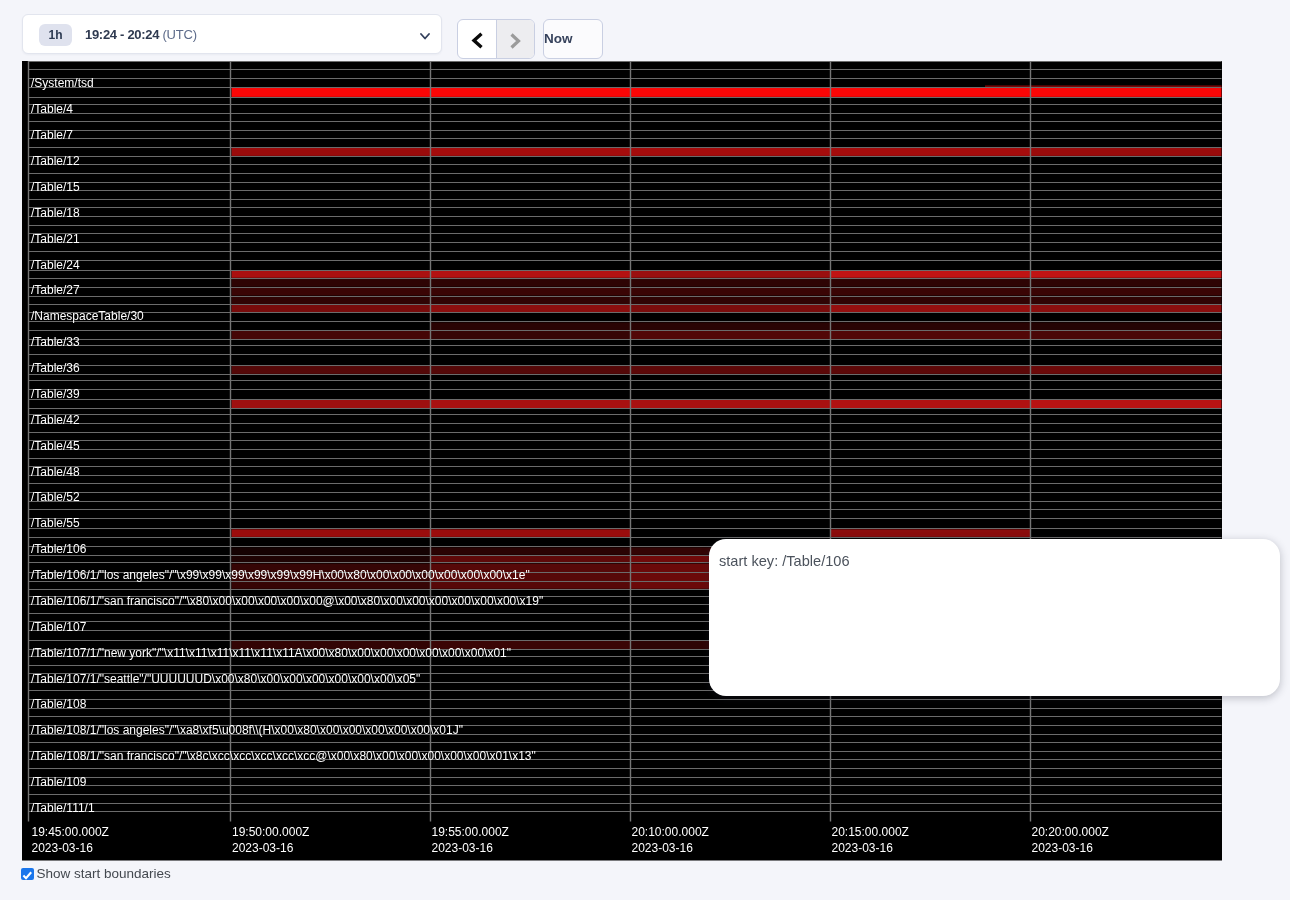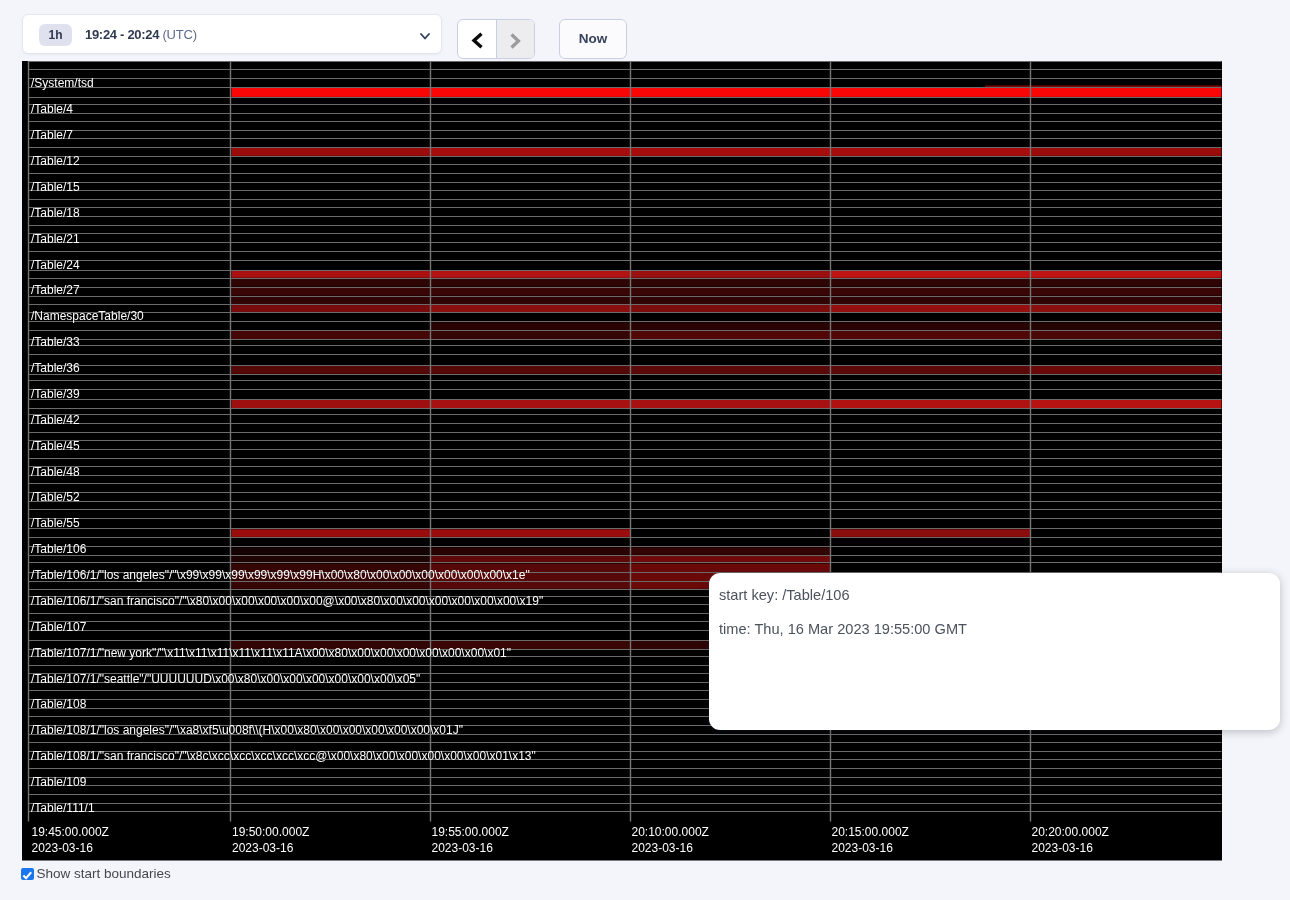--- a/index.html
+++ b/index.html
@@ -4,22 +4,22 @@
 * { margin:0; padding:0; box-sizing:border-box; }
 html,body { width:1290px; height:900px; background:#f4f5fa; font-family:"Liberation Sans", sans-serif; overflow:hidden; position:relative; }
 .abs { position:absolute; }
 .dd { left:22px; top:14px; width:420px; height:40px; background:#fff; border:1px solid #e2e5ee; border-radius:6px; box-shadow:0 1px 2px rgba(40,50,90,0.05); }
 .badge { left:16px; top:9px; width:33px; height:22px; background:#dfe2ee; border-radius:6px; color:#2c3a52; font-weight:bold; font-size:12px; text-align:center; line-height:22px; }
 .timetxt { left:62px; top:0; height:38px; line-height:40px; font-size:13px; letter-spacing:-0.3px; font-weight:bold; color:#2f3a50; white-space:nowrap; }
 .timetxt .utc { font-weight:normal; color:#5d6b8a; letter-spacing:-0.2px; }
 .grp { left:457px; top:19px; width:78px; height:40px; border:1px solid #c9cfe2; border-radius:6px; background:#fff; overflow:hidden; display:flex; }
 .grp .cell { width:50%; height:100%; position:relative; }
 .grp .cell.dis { background:#ededf0; border-left:1px solid #c9cfe2; }
-.nowbtn { left:543px; top:19px; width:68px; height:40px; background:#fbfbfd; border:1px solid #c9cfe2; border-radius:6px; color:#36425c; font-weight:bold; font-size:13.5px; text-align:center; line-height:38px;margin-left:16px; }
-.tooltip { left:709px; top:539px; width:571px; height:157px; background:#fff; border-radius:11px; box-shadow:0 2px 8px rgba(40,44,60,0.28); padding:15px 0 0 10px; color:#4b525c; font-size:14.6px;margin-top:34px; }
+.nowbtn { left:543px; top:19px; width:60px; height:40px; background:#fbfbfd; border:1px solid #c9cfe2; border-radius:6px; color:#36425c; font-weight:bold; font-size:13.5px; line-height:38px; }
+.tooltip { left:709px; top:539px; width:571px; height:157px; background:#fff; border-radius:17px; box-shadow:0 2px 8px rgba(40,44,60,0.28); padding:15px 0 0 10px; color:#4b525c; font-size:14.6px; }
 .tooltip p { margin:0 0 18.5px 0; line-height:15px; white-space:nowrap; }
 .cb { left:21px; top:867.5px; width:12.5px; height:12.5px; background:#1a76ec; border-radius:2px; }
 .cblab { left:36.5px; top:866px; font-size:13.5px; color:#43484f; line-height:16px; }
 </style></head>
 <body>
 <div class="abs dd">
   <div class="abs badge">1h</div>
   <div class="abs timetxt">19:24 - 20:24 <span class="utc">(UTC)</span></div>
   <svg class="abs" style="left:397px;top:18px" width="10" height="7" viewBox="0 0 10 7">
       <path d="M1 1 L5 5.5 L9 1" stroke="#33405c" stroke-width="1.8" fill="none" stroke-linecap="round" stroke-linejoin="round"></path>
@@ -127,18 +127,17 @@
 <text x="609.5" y="775.3">20:10:00.000Z</text>
 <text x="609.5" y="790.7">2023-03-16</text>
 <text x="809.5" y="775.3">20:15:00.000Z</text>
 <text x="809.5" y="790.7">2023-03-16</text>
 <text x="1009.5" y="775.3">20:20:00.000Z</text>
 <text x="1009.5" y="790.7">2023-03-16</text>
 </g>
 </svg>
 <div class="abs tooltip">
   <p>start key: /Table/106</p>
-  <p>time: Thu, 16 Mar 2023 19:55:00 GMT</p>
 </div>
 <div class="abs cb"><svg width="13" height="13" viewBox="0 0 13 13">
       <path d="M2.4 6.6 L5.0 9.2 L10.2 3.3" stroke="#fff" stroke-width="2.1" fill="none"></path>
     </svg></div>
 <div class="abs cblab">Show start boundaries</div>
 
 </body></html>

